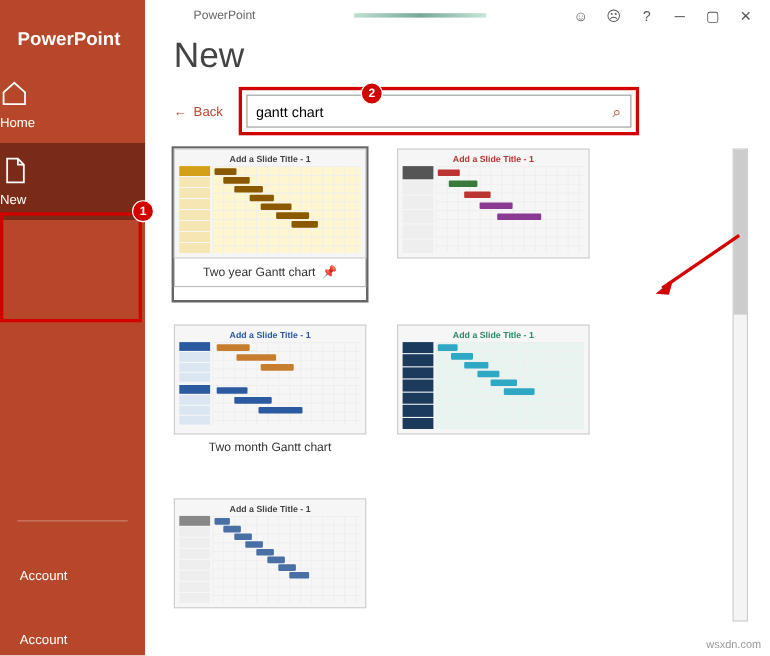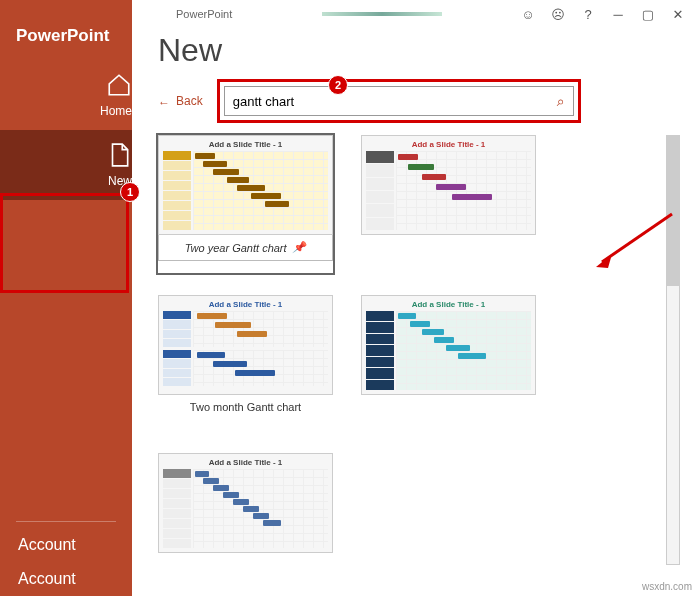--- a/index.html
+++ b/index.html
@@ -1,25 +1,25 @@
 <!DOCTYPE html>
 <html><head>
 <meta charset="utf-8">
 <style>
 * { box-sizing: border-box; margin: 0; padding: 0; }
 body { font-family: "Segoe UI", sans-serif; width: 700px; height: 596px; overflow: hidden; background: #fff; position: relative; }
 .app { display: flex; height: 596px; }
 .sidebar { width: 132px; background: #b7472a; color: #fff; display: flex; flex-direction: column; padding-top: 20px; }
 .sidebar-title { font-size: 17px; font-weight: bold; padding: 6px 16px 14px; }
-.sidebar-item { display: flex; flex-direction: column; align-items: flex-end; justify-content: center; height: 70px; cursor: pointer; font-size: 12px; }
+.sidebar-item { display: flex; flex-direction: column; align-items: flex-start; justify-content: center; height: 70px; cursor: pointer; font-size: 12px; }
 .sidebar-item.selected { background: #7a2b18; }
 .sidebar-icon { width: 26px; height: 26px; margin-bottom: 6px; }
 .sidebar-spacer { flex: 1; }
 .sidebar-divider { border-top: 1px solid rgba(255,255,255,0.3); margin: 0 16px 6px; }
-.sidebar-link { font-size: 16px; padding: 8px 18px; cursor: pointer; }
+.sidebar-link { font-size: 12px; padding: 8px 18px; cursor: pointer; margin-top: 28px; }
 .main { flex: 1; background: #fff; position: relative; display: flex; flex-direction: column; }
 .titlebar { height: 28px; display: flex; align-items: center; padding: 0 8px; font-size: 11px; color: #666; }
 .titlebar-title { margin-left: 36px; }
 .titlebar-grad { margin-left: 90px; width: 120px; height: 4px; background: linear-gradient(90deg,#bfe0d0,#76a89a,#c7e6d6); }
 .titlebar-spacer { flex: 1; }
 .win-controls { display: flex; align-items: center; gap: 2px; }
 .win-btn { width: 28px; height: 22px; display: flex; align-items: center; justify-content: center; font-size: 13px; color: #555; cursor: pointer; }
 .content { padding: 4px 20px 10px 26px; flex: 1; overflow: hidden; position: relative; }
 .page-title { font-size: 32px; font-weight: 300; color: #444; margin-bottom: 10px; }
 .search-row { display: flex; align-items: center; gap: 14px; margin-bottom: 12px; }
@@ -28,21 +28,21 @@
 .search-inner { width: 350px; height: 30px; border: 1px solid #999; display: flex; align-items: center; padding: 0 8px; font-size: 13px; }
 .search-inner input { border: none; outline: none; flex: 1; font-size: 13px; font-family: inherit; }
 .search-icon { color: #b7472a; font-size: 14px; }
 .templates-area { display: flex; gap: 14px; }
 .templates-grid { display: flex; flex-wrap: wrap; gap: 22px 28px; width: 430px; }
 .template-card { width: 175px; cursor: pointer; }
 .template-card.selected { box-shadow: 0 0 0 2px #666; }
 .thumb { width: 175px; height: 100px; background: #f6f6f6; border: 1px solid #ccc; display: flex; flex-direction: column; align-items: center; justify-content: flex-start; padding: 4px; font-size: 7px; overflow: hidden; }
 .thumb-title { font-size: 8px; color: #444; margin-bottom: 2px; font-weight: 600; }
 .template-label { font-size: 11px; text-align: center; padding: 6px 2px; color: #333; display: flex; align-items: center; justify-content: center; gap: 6px; }
-.template-card.selected .template-label { border: 1px solid #bbb; border-top: none; font-style: italic; }
+.template-card.selected .template-label { border: 1px solid #bbb; border-top: none; }
 .pin { font-size: 11px; color: #888; }
 .scroll-track { width: 14px; height: 430px; border: 1px solid #ccc; background: #f4f4f4; position: relative; }
 .scroll-thumb { position: absolute; top: 0; left: 0; right: 0; height: 150px; background: #ccc; }
 .callout { position: absolute; width: 20px; height: 20px; border-radius: 50%; background: #d30000; color: #fff; font-size: 11px; font-weight: bold; display: flex; align-items: center; justify-content: center; border: 1px solid #fff; z-index: 10; }
 .callout-1 { top: 182px; left: 120px; }
 .callout-2 { top: 75px; left: 328px; }
 .highlight-box { position: absolute; border: 3px solid #d30000; pointer-events: none; }
 .hb-1 { top: 193px; left: 0; width: 129px; height: 100px; }
 .arrow { position: absolute; top: 212px; left: 594px; width: 80px; height: 60px; pointer-events: none; }
 .watermark { position: absolute; bottom: 4px; right: 8px; font-size: 10px; color: #999; }

